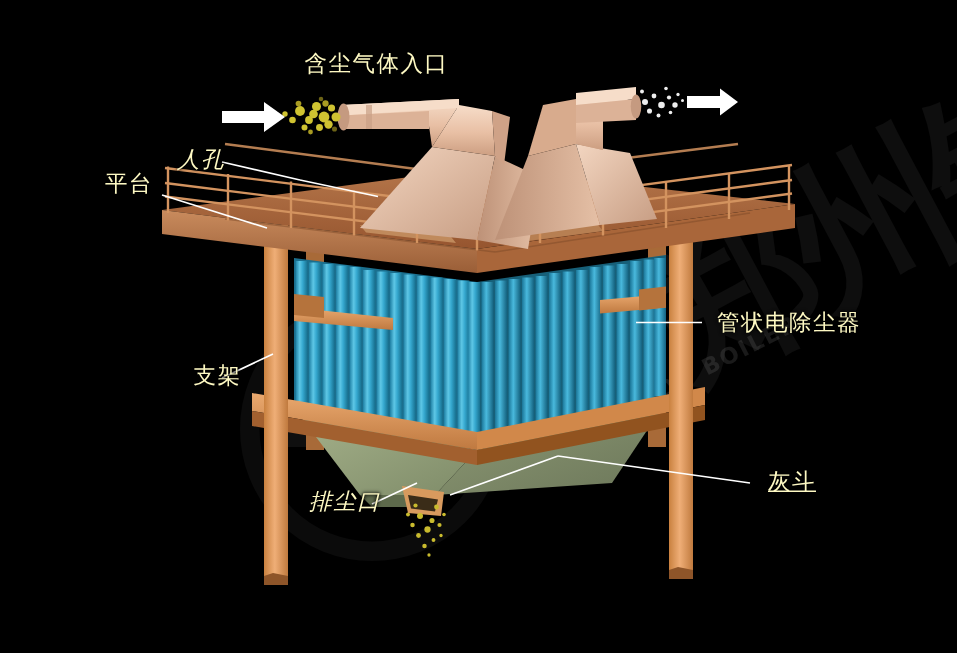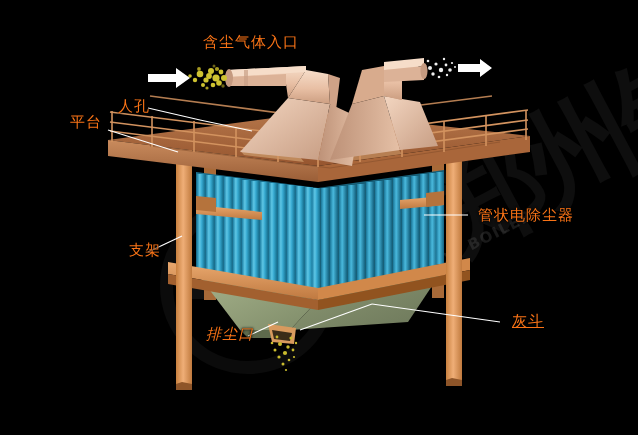--- a/index.html
+++ b/index.html
@@ -47,21 +47,21 @@
     font-size:120px;font-weight:bold;
     font-style:italic;
     pointer-events:none;
   }
 
   svg.vec{position:absolute;left:0;top:0;width:638px;height:435px;overflow:visible;}
 
   
   .lbl{
     position:absolute;
-    color:#f97316;
+    color:#fef9c3;
     font-size:15px;
     font-family:"DejaVu Sans","Liberation Sans",sans-serif;
     white-space:nowrap;
     text-shadow:0 0 2px #000,0 0 3px #000;
     letter-spacing:1px;
   }
 </style>
 </head>
 <body>
 
@@ -344,20 +344,20 @@
       <line x1="108" y1="130" x2="178" y2="152"></line>
       <line x1="468" y1="215" x2="424" y2="215"></line>
       <line x1="148" y1="252" x2="182" y2="236"></line>
       <line x1="248" y1="336" x2="278" y2="322"></line>
       <line x1="500" y1="322" x2="372" y2="304"></line>
       <line x1="372" y1="304" x2="300" y2="330"></line>
     </g>
   </svg>
 
   <div class="lbl" style="left:203px;top:33px;">含尘气体入口</div>
-  <div class="lbl" style="left:118px;top:97px;">人孔</div>
+  <div class="lbl" style="left:118px;top:97px;font-style:italic;">人孔</div>
   <div class="lbl" style="left:70px;top:113px;">平台</div>
   <div class="lbl" style="left:478px;top:206px;">管状电除尘器</div>
   <div class="lbl" style="left:108px;top:241px;margin-left:21px;">支架</div>
   <div class="lbl" style="left:206px;top:325px;font-style:italic;">排尘口</div>
   <div class="lbl" style="left:512px;top:312px;text-decoration:underline;">灰斗</div>
 
 </div>
 
 </body></html>

